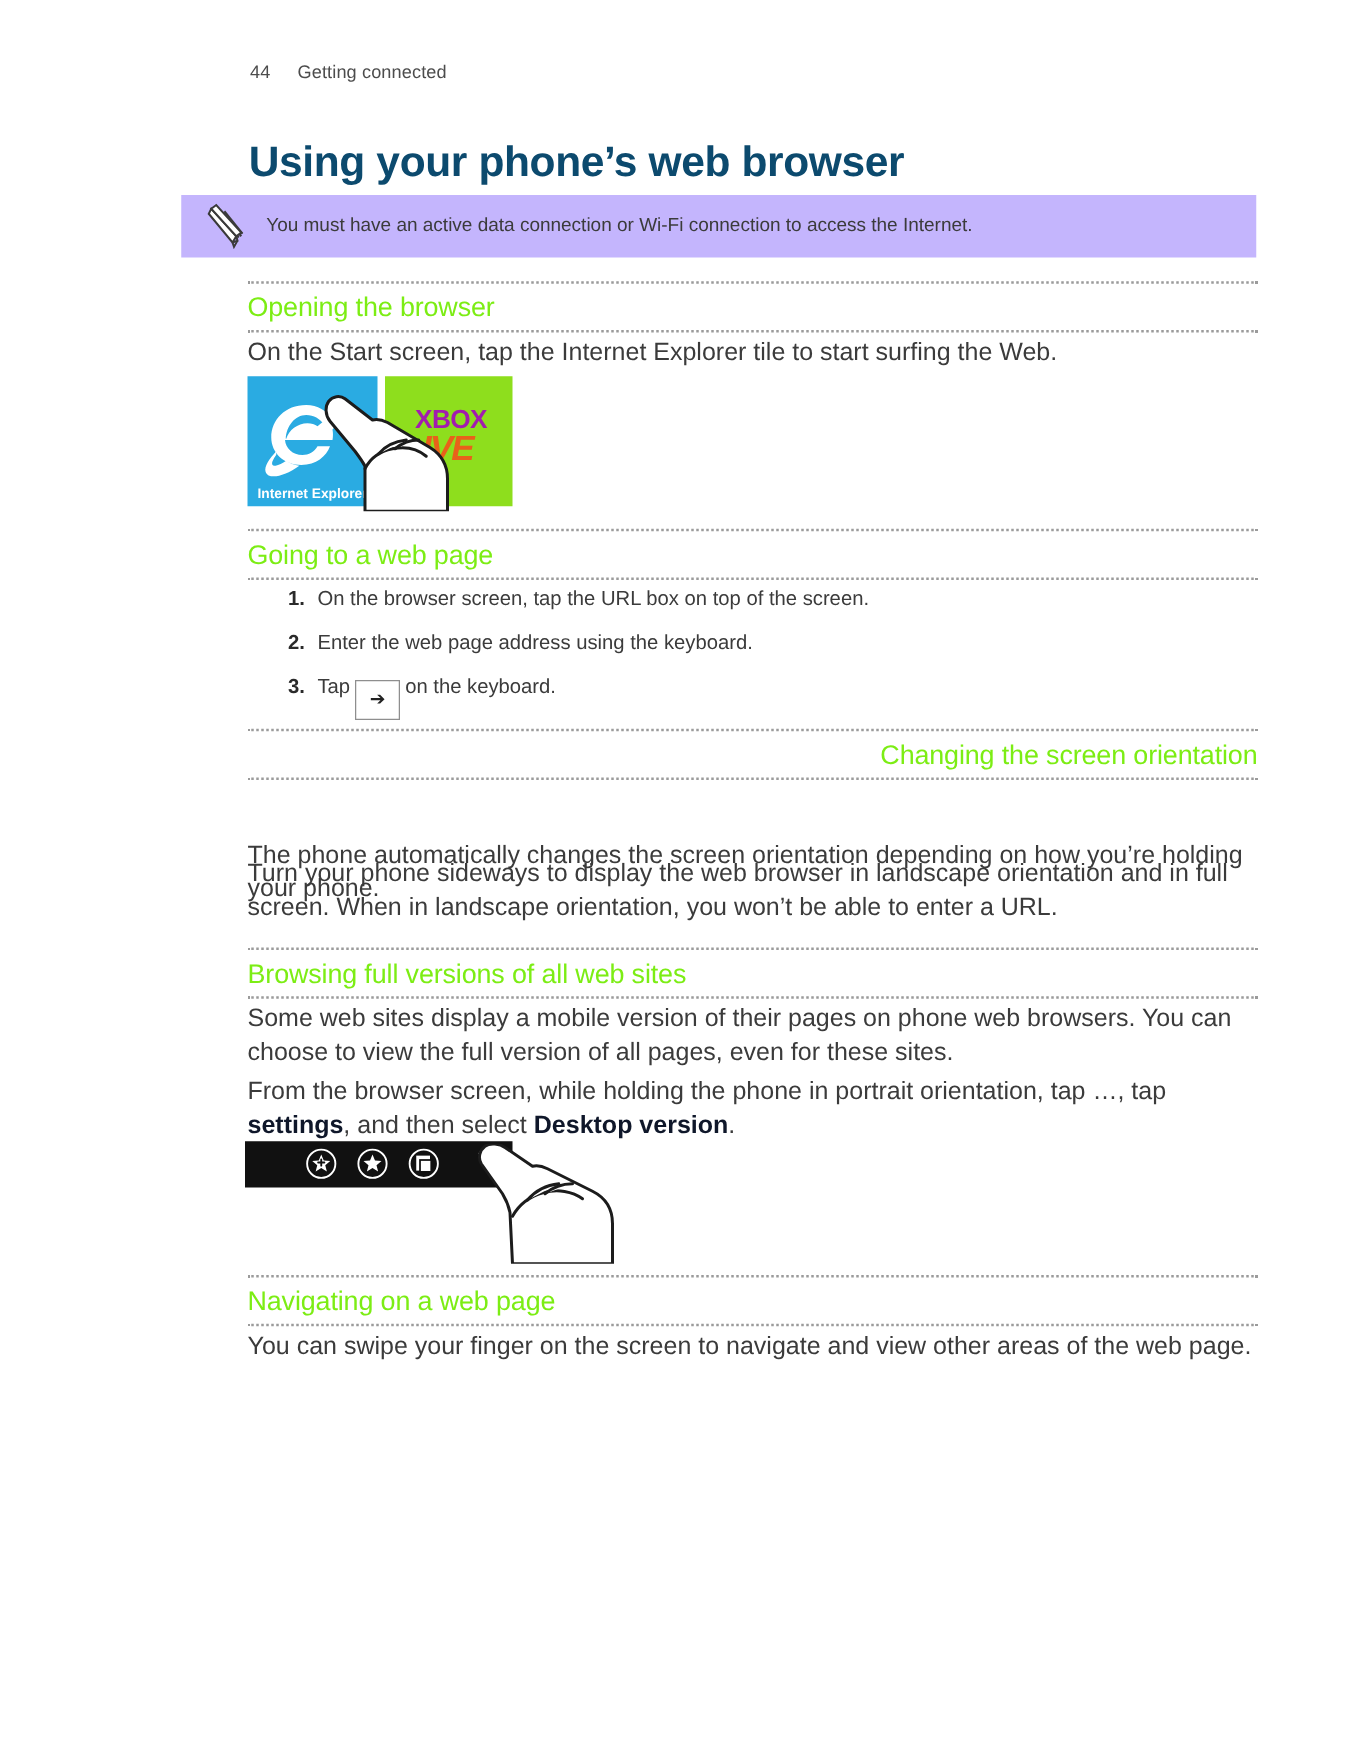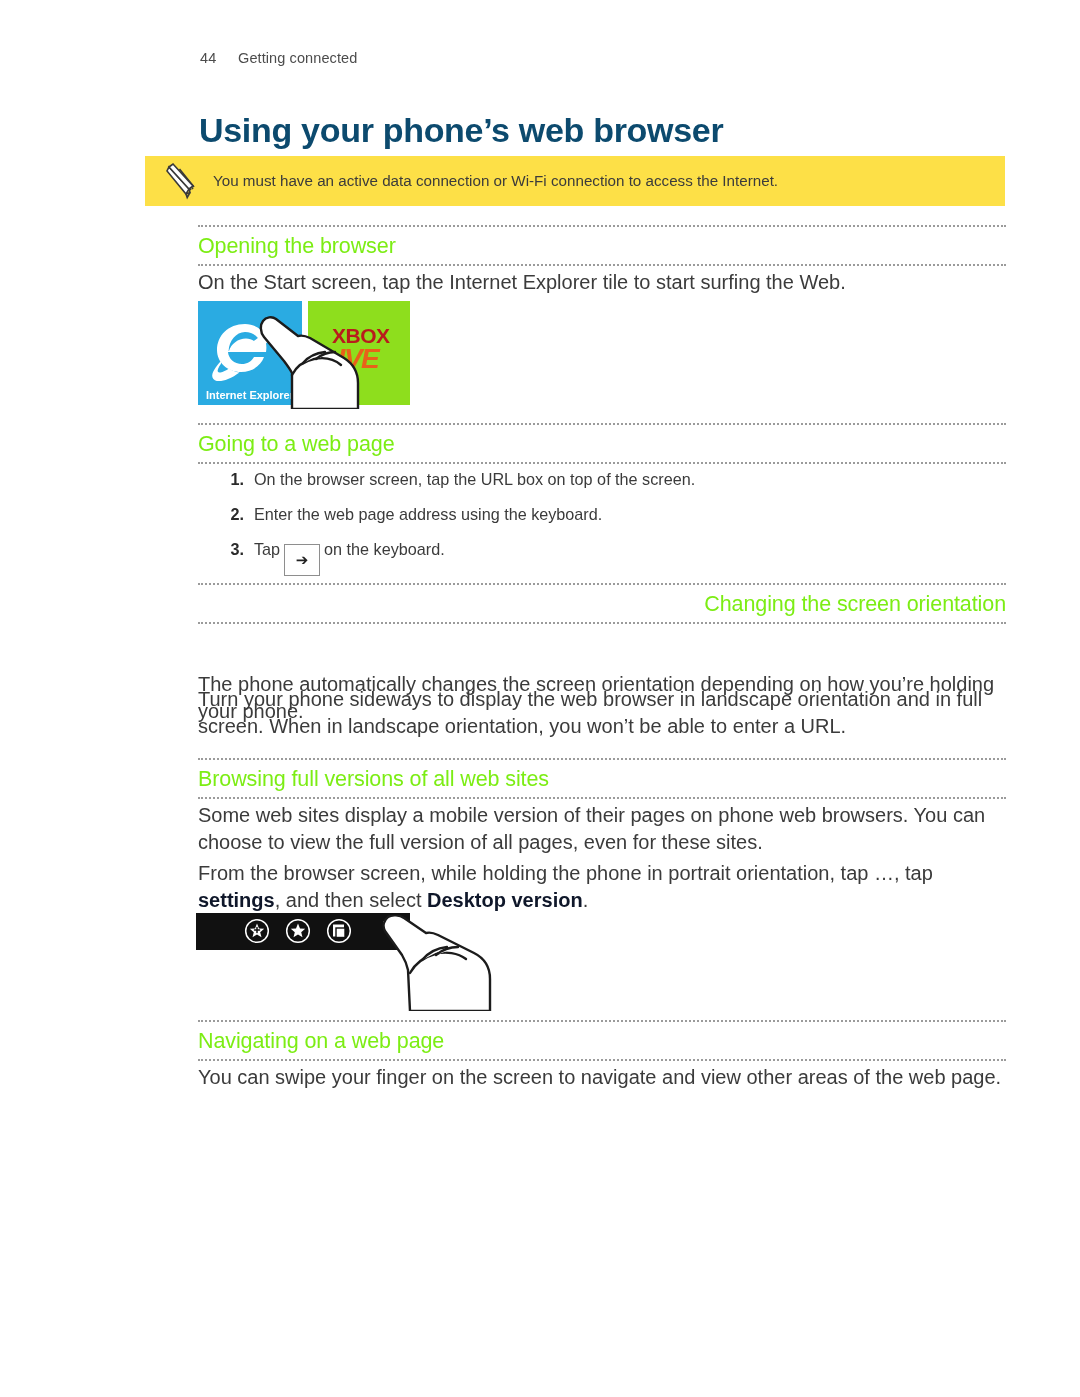--- a/index.html
+++ b/index.html
@@ -50,21 +50,21 @@
     white-space: nowrap;
   }
 
   
   .note-box {
     position: absolute;
     left: 145px;
     top: 156px;
     width: 860px;
     height: 50px;
-    background: #fde047;
+    background: #c4b5fd;
     box-sizing: border-box;
   }
   .note-icon {
     position: absolute;
     left: 18px;
     top: 6px;
     width: 40px;
     height: 40px;
   }
   .note-text {
@@ -183,21 +183,21 @@
     top: 14px;
     width: 74px;
     height: 68px;
   }
   .xbox-word {
     position: absolute;
     left: 24px;
     top: 24px;
     font-size: 21px;
     font-weight: bold;
-    color: #b91c1c;
+    color: #a21caf;
     letter-spacing: -0.5px;
     line-height: 21px;
   }
   .live-word {
     position: absolute;
     left: 14px;
     top: 44px;
     font-size: 28px;
     font-weight: bold;
     font-style: italic;

